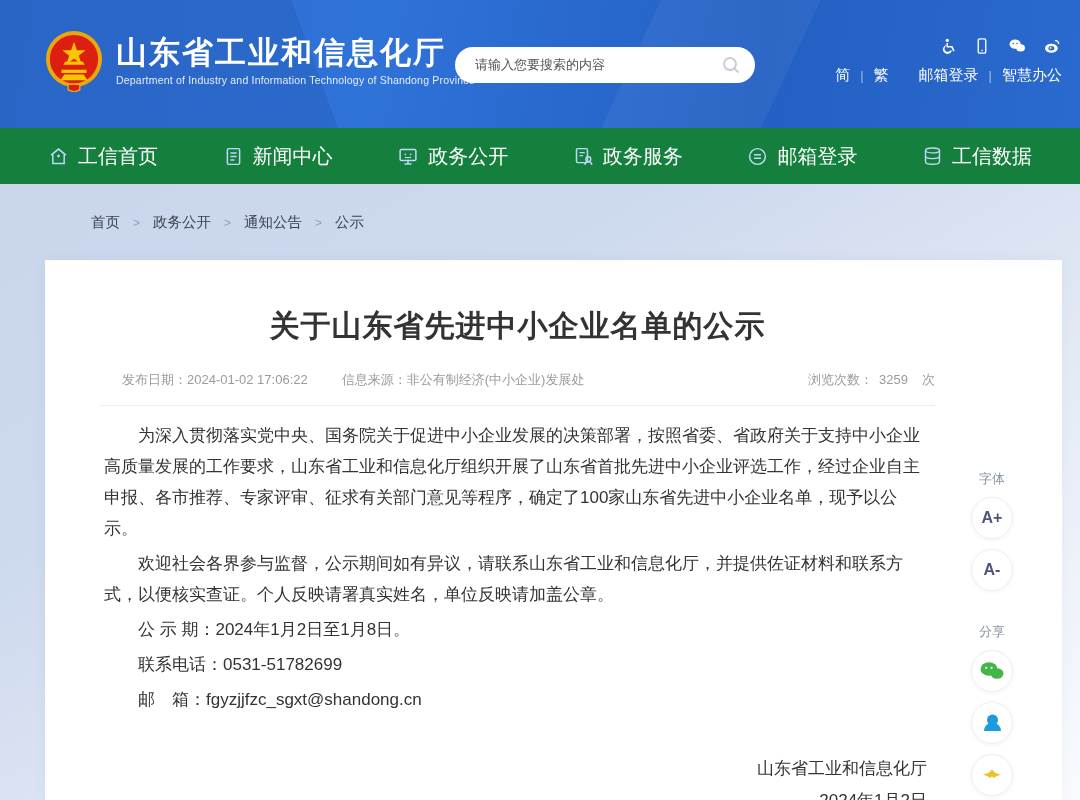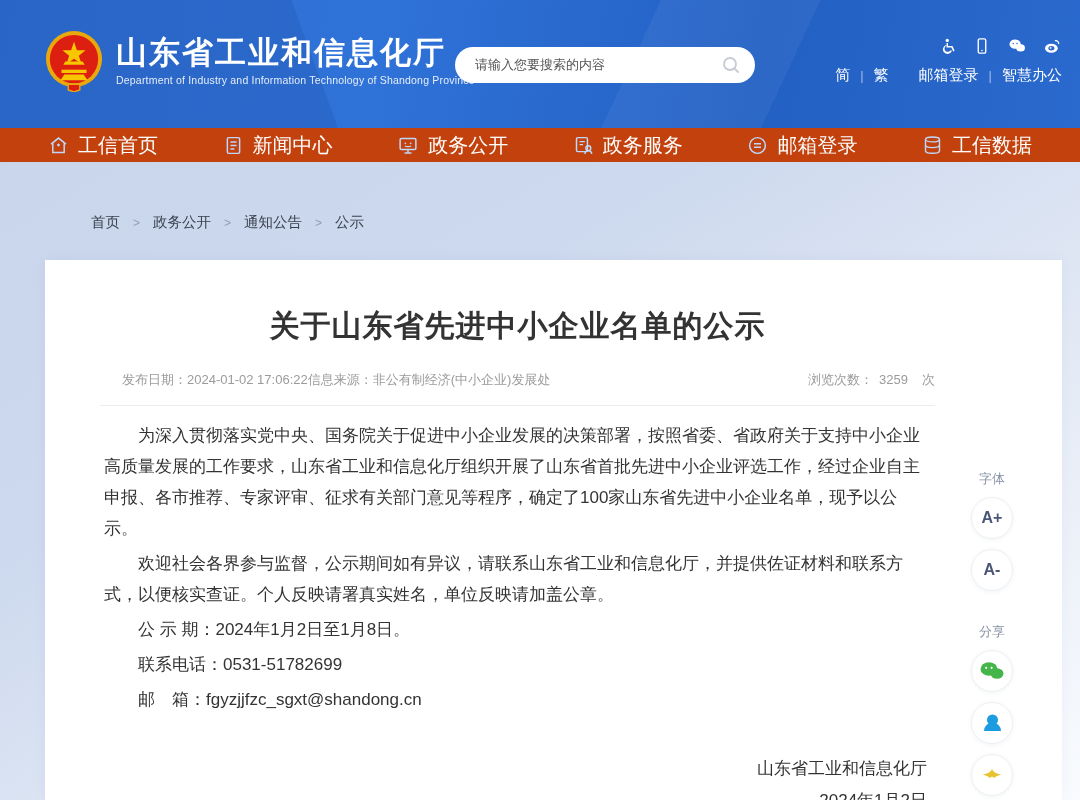--- a/index.html
+++ b/index.html
@@ -33,41 +33,41 @@
   .search-input::placeholder{color:#555;}
   .utilities{position:absolute;right:18px;top:36px;z-index:2;color:#fff;}
   .util-icons{display:flex;justify-content:flex-end;gap:16px;align-items:center;height:20px;}
   .util-icons svg{display:block;}
   .util-links{display:flex;align-items:center;gap:10px;margin-top:10px;font-size:15px;}
   .util-links .gap{width:10px;}
   .util-divider{color:rgba(255,255,255,.55);font-size:13px;}
   .util-link{cursor:pointer;}
   
   .main-nav{
-    position:absolute;top:128px;left:0;width:1080px;height:34px;background:#c2410c;
+    position:absolute;top:128px;left:0;width:1080px;height:56px;background:#15803d;
     display:flex;align-items:center;justify-content:space-between;padding:0 48px;box-sizing:border-box;
   }
   .nav-item{display:flex;align-items:center;gap:9px;color:#fff;font-size:20px;cursor:pointer;}
   .nav-item svg{display:block;}
   
   .breadcrumb{position:absolute;left:46px;top:213px;display:flex;align-items:center;gap:13px;font-size:14.5px;color:#3b4250;margin-left:45px;}
   .crumb{cursor:pointer;}
   .crumb-sep{color:#91a0b8;font-size:12px;}
   
   .card{
     position:absolute;left:45px;top:260px;width:1017px;height:540px;background:#ffffff;
     box-shadow:0 0 14px rgba(30,60,120,.04);
   }
   .article{padding:0 127px 0 55px;color:#333;}
   .article-title{font-size:30px;font-weight:bold;text-align:center;margin:2px;padding-top:44px;letter-spacing:1px;color:#333;}
   .meta-row{
     display:flex;justify-content:space-between;align-items:center;margin-top:24px;
     padding:0 0 16px 22px;border-bottom:1px solid #ececec;font-size:13px;color:#9b9b9b;
   }
-  .meta-left{display:flex;}
+  .meta-left{display:flex;gap:34px;}
   .meta-item{white-space:nowrap;}
   .meta-views .views-num{margin:0 14px 0 6px;}
   .body-text{margin-top:14px;}
   .body-text p{margin:4px;font-size:17px;line-height:31px;text-indent:2em;color:#333;}
   .info-line{margin:0;font-size:17px;line-height:31px;text-indent:2em;color:#333;}
   .attach-row{margin-top:30px;font-size:16px;display:flex;align-items:center;text-indent:0;padding-left:2.1em;}
   .attach-label{color:#333;}
   .word-ico{width:13px;height:13px;margin:-8px 3px 0 4px;display:inline-block;}
   .attach-link{color:#333;cursor:pointer;}
   .signature{margin-top:38px;text-align:right;padding-right:8px;font-size:17px;color:#333;line-height:32px;}

